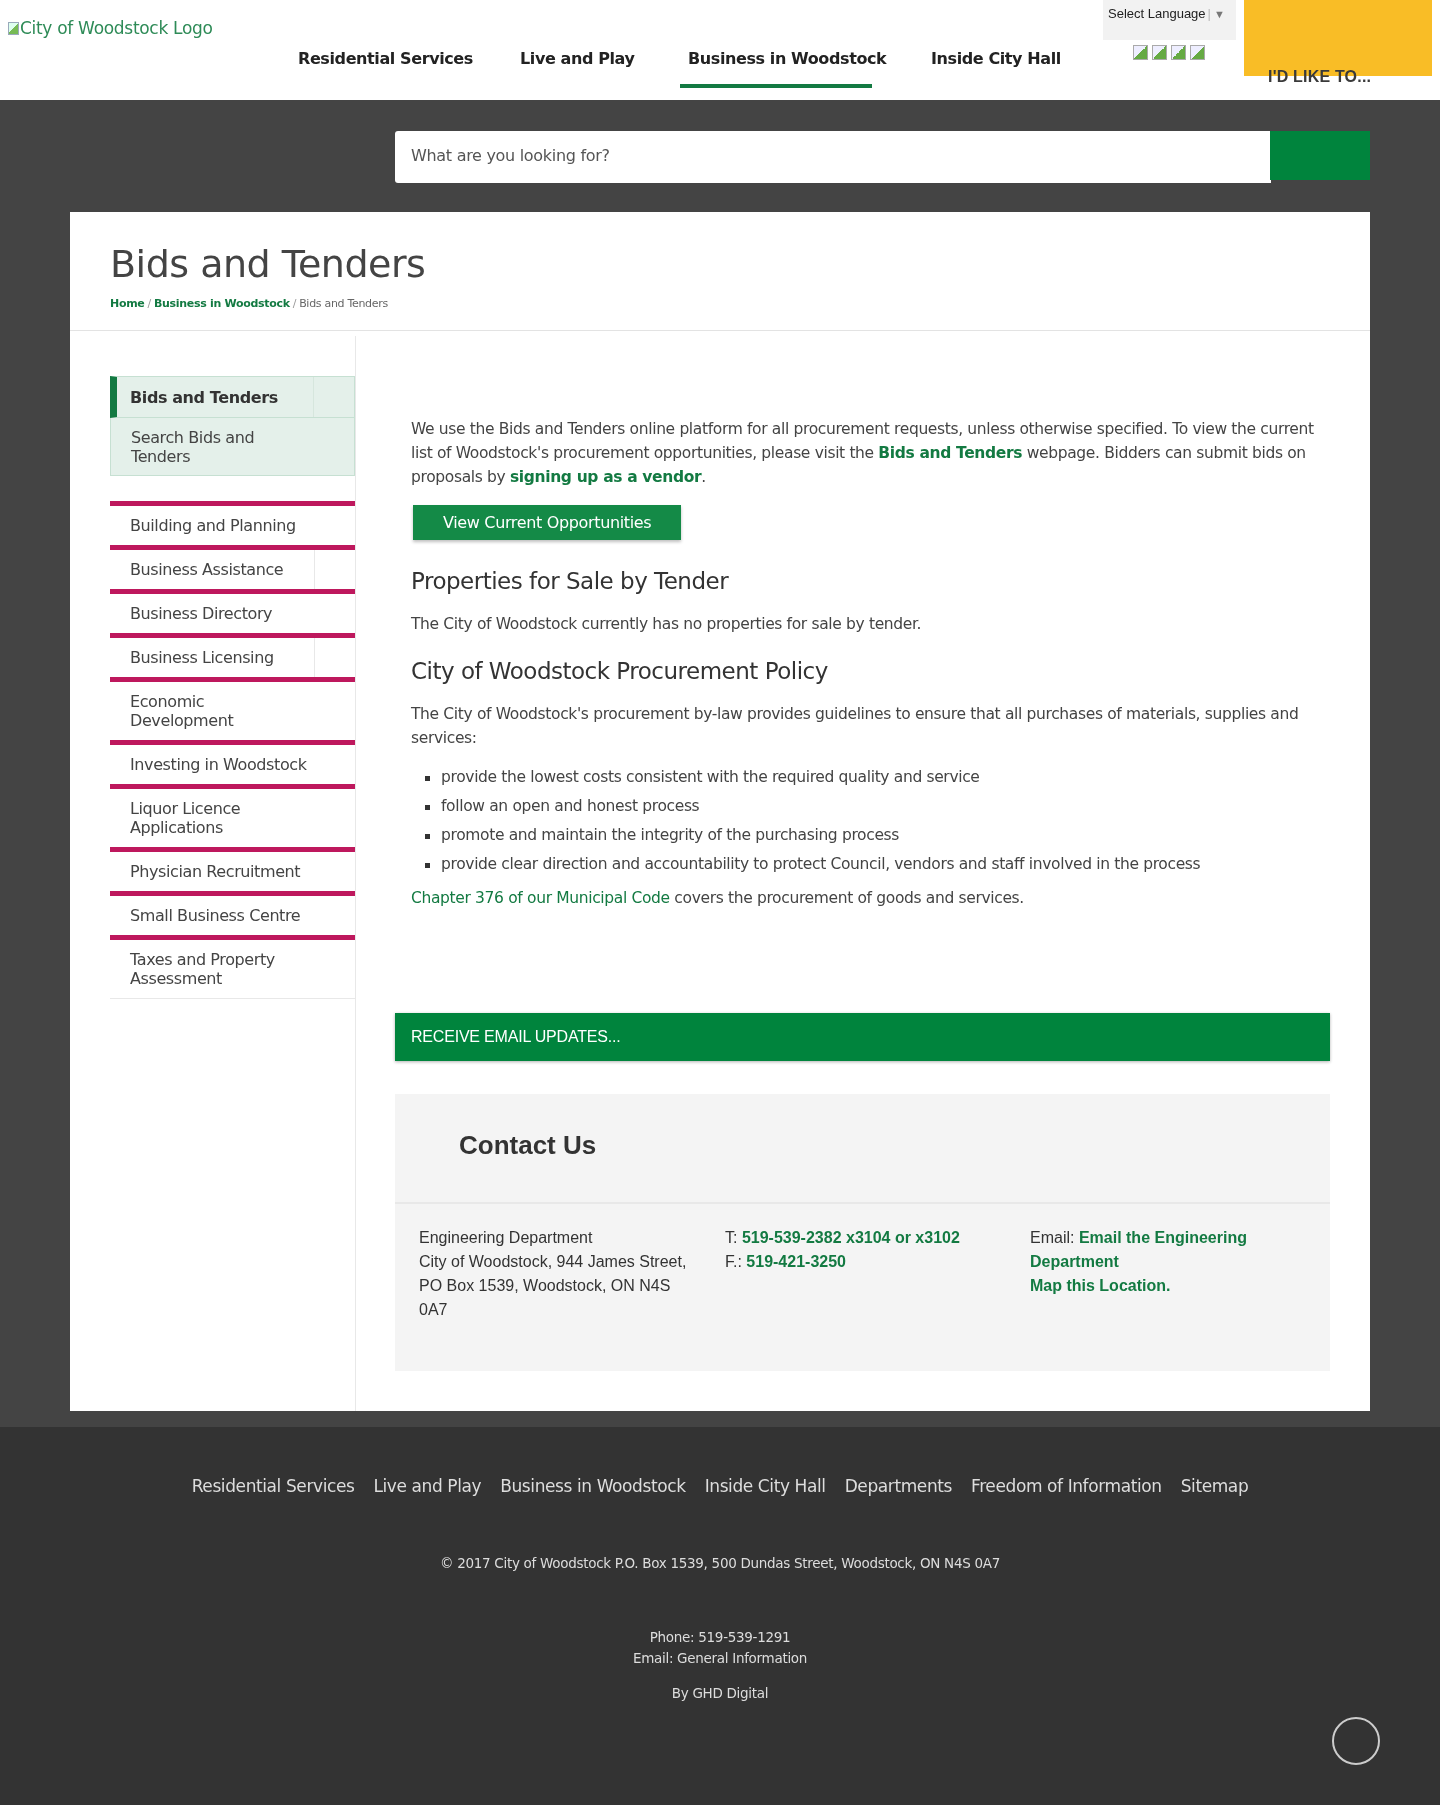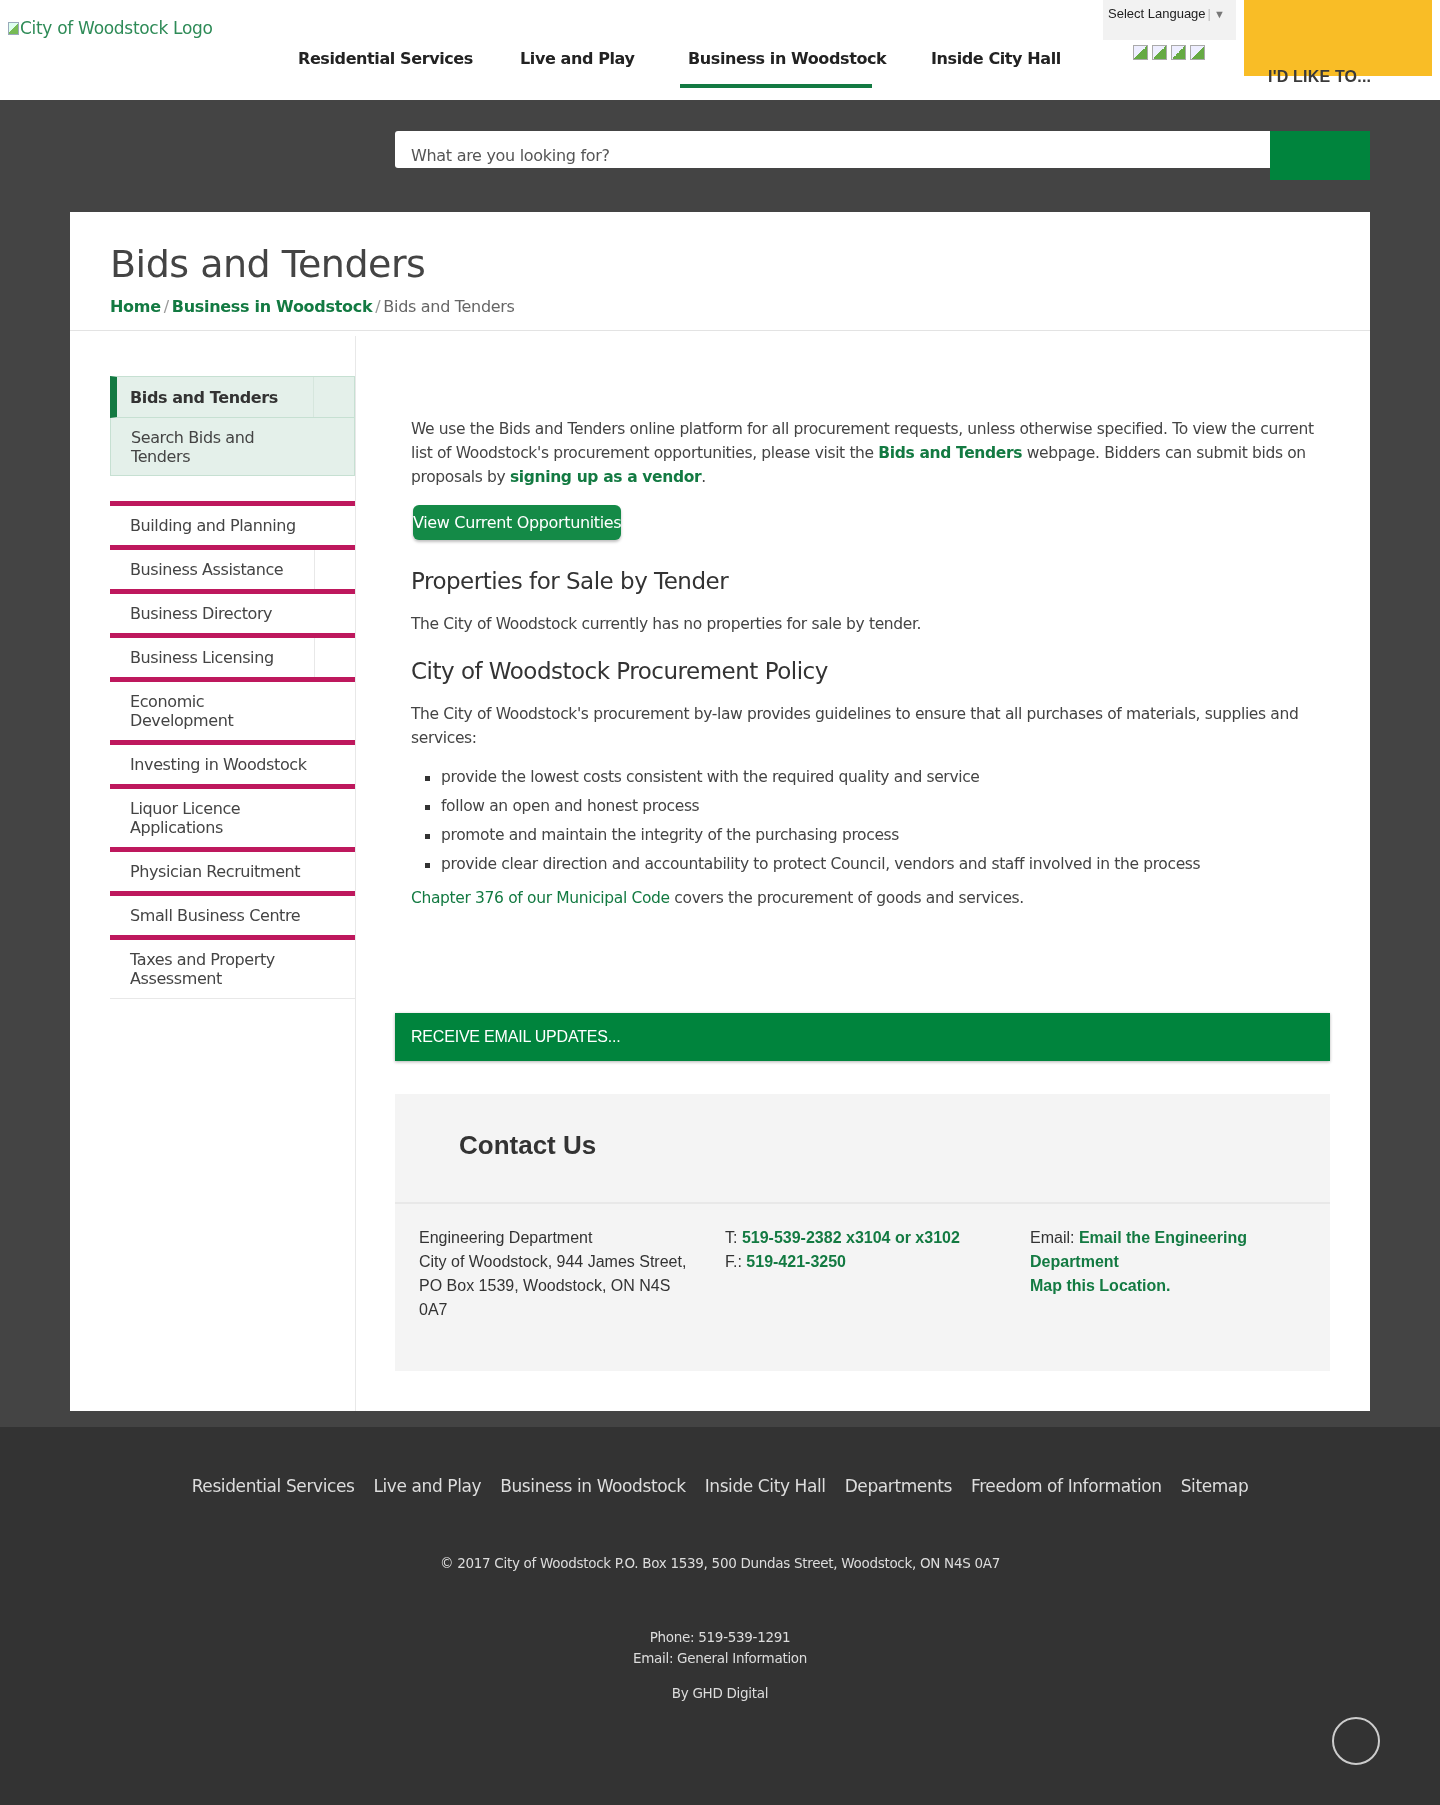--- a/index.html
+++ b/index.html
@@ -16,27 +16,27 @@
   .nav-underline { position: absolute; top: 84px; height: 4px; background: #137a42; }
   .lang { position: absolute; left: 1103px; top: 0; width: 133px; height: 40px; background: #f2f2f2; font-size: 13px; color: #222; padding: 6px 0 0 5px; white-space: nowrap; }
   .lang .sep { color: #bbb; margin: 0 3px 0 2px; }
   .lang .arr { color: #777; font-size: 11px; }
   .flags { position: absolute; left: 1133px; top: 45px; display: flex; gap: 4px; }
   .flag { width: 15px; height: 15px; border: 1px solid #aaa; background: linear-gradient(135deg,#eef 0 50%, #6a4 50%); }
   .like { position: absolute; left: 1244px; top: 0; width: 188px; height: 76px; background: #fbbf24; background: #f9bd26; font-weight: bold; font-size: 16px; color: #3a3a3a; padding: 68px 0 0 24px; letter-spacing: 0.2px; }
 
   
   .band { position: absolute; left: 0; top: 100px; width: 1440px; height: 1327px; background: #444; }
-  .search { position: absolute; left: 395px; top: 131px; width: 876px; height: 37px; background: #fff; border-radius: 3px 0 0 3px; font-size: 16px; color: #555; padding: 15px 0 0 16px; font-family: "DejaVu Sans", sans-serif; letter-spacing: -0.3px; }
+  .search { position: absolute; left: 395px; top: 131px; width: 876px; height: 52px; background: #fff; border-radius: 3px 0 0 3px; font-size: 16px; color: #555; padding: 15px 0 0 16px; font-family: "DejaVu Sans", sans-serif; letter-spacing: -0.3px; }
   .search-btn { position: absolute; left: 1270px; top: 131px; width: 100px; height: 49px; background: #00843d; }
 
   
   .card { position: absolute; left: 70px; top: 212px; width: 1300px; height: 1199px; background: #fff; }
   .page-title { position: absolute; left: 40px; top: 30px; font-size: 38px; color: #444; font-family: "DejaVu Sans", sans-serif; font-weight: normal; letter-spacing: -0.5px; }
-  .breadcrumb { position: absolute; left: 40px; top: 85px; font-size: 16px; font-family: "DejaVu Sans", sans-serif; letter-spacing: -0.3px; }
+  .breadcrumb { position: absolute; left: 40px; top: 85px; font-size: 11px; font-family: "DejaVu Sans", sans-serif; letter-spacing: -0.3px; }
   .breadcrumb a { color: #137a42; font-weight: bold; }
   .breadcrumb .sl { color: #999; margin: 0 3px; }
   .breadcrumb .cur { color: #666; }
   .hr { position: absolute; left: 0; top: 118px; width: 1300px; height: 1px; background: #e3e3e3; }
   .vr { position: absolute; left: 285px; top: 124px; width: 1px; height: 1075px; background: #e8e8e8; }
 
   
   .side { position: absolute; left: 40px; top: 164px; width: 245px; }
   .side-active { position: relative; height: 42px; background: #e4f0ea; border: 1px solid #c6e0d2; border-left: 7px solid #137a42; font-weight: bold; font-size: 16px; color: #333; padding: 11px 0 0 13px; font-family: "DejaVu Sans", sans-serif; letter-spacing: -0.4px; }
   .side-active .div { position: absolute; right: 40px; top: 0; width: 1px; height: 40px; background: #d6e6dd; }
@@ -47,21 +47,21 @@
   .side-item.last { border-bottom: 1px solid #e8e8e8; }
 
   
   .content { position: absolute; left: 325px; top: 156px; width: 935px; }
   .roadimg { font-size: 16px; color: #2e8b57; font-family: "DejaVu Sans", sans-serif; display: flex; align-items: center; letter-spacing: -0.3px; }
   .roadimg .broken { width: 11px; height: 13px; border: 1px solid #9ab; background: linear-gradient(135deg,#dfe 0 50%, #7b5 50%); }
   .body { padding-left: 16px; font-family: "DejaVu Sans", sans-serif; letter-spacing: -0.35px; }
   .p { font-size: 15.5px; color: #444; line-height: 24px; }
   .p a { color: #137a42; font-weight: bold; }
   .p a.plain { font-weight: normal; }
-  .btn-green { display: inline-block; background: #148a47; color: #fff; font-size: 16px; padding: 8px 0; border-radius: 6px; box-shadow: 0 2px 3px rgba(0,0,0,0.25); }
+  .btn-green { display: inline-block; background: #148a47; color: #fff; font-size: 16px; padding: 8px 30px; border-radius: 0; box-shadow: 0 2px 3px rgba(0,0,0,0.25); }
   .h2 { font-size: 23px; color: #333; font-weight: normal; letter-spacing: -0.5px; }
   ul.bullets { list-style: none; padding-left: 14px; }
   ul.bullets li { font-size: 15.5px; color: #444; line-height: 29px; position: relative; padding-left: 16px; }
   ul.bullets li::before { content: ""; position: absolute; left: 0; top: 13px; width: 5px; height: 5px; background: #333; }
 
   .email-bar { position: absolute; left: 325px; top: 801px; width: 935px; height: 48px; background: #00843d; color: #fff; font-size: 16px; padding: 15px 0 0 16px; box-shadow: 0 1px 3px rgba(0,0,0,0.3); letter-spacing: -0.2px; }
   .contact { position: absolute; left: 325px; top: 882px; width: 935px; height: 277px; background: #f4f4f4; }
   .contact h3 { position: absolute; left: 64px; top: 36px; font-size: 26px; font-weight: bold; color: #333; }
   .contact .sep { position: absolute; left: 0; top: 108px; width: 935px; height: 2px; background: #e8e8e8; }
   .col { position: absolute; top: 132px; font-size: 16px; line-height: 24px; color: #333; }

